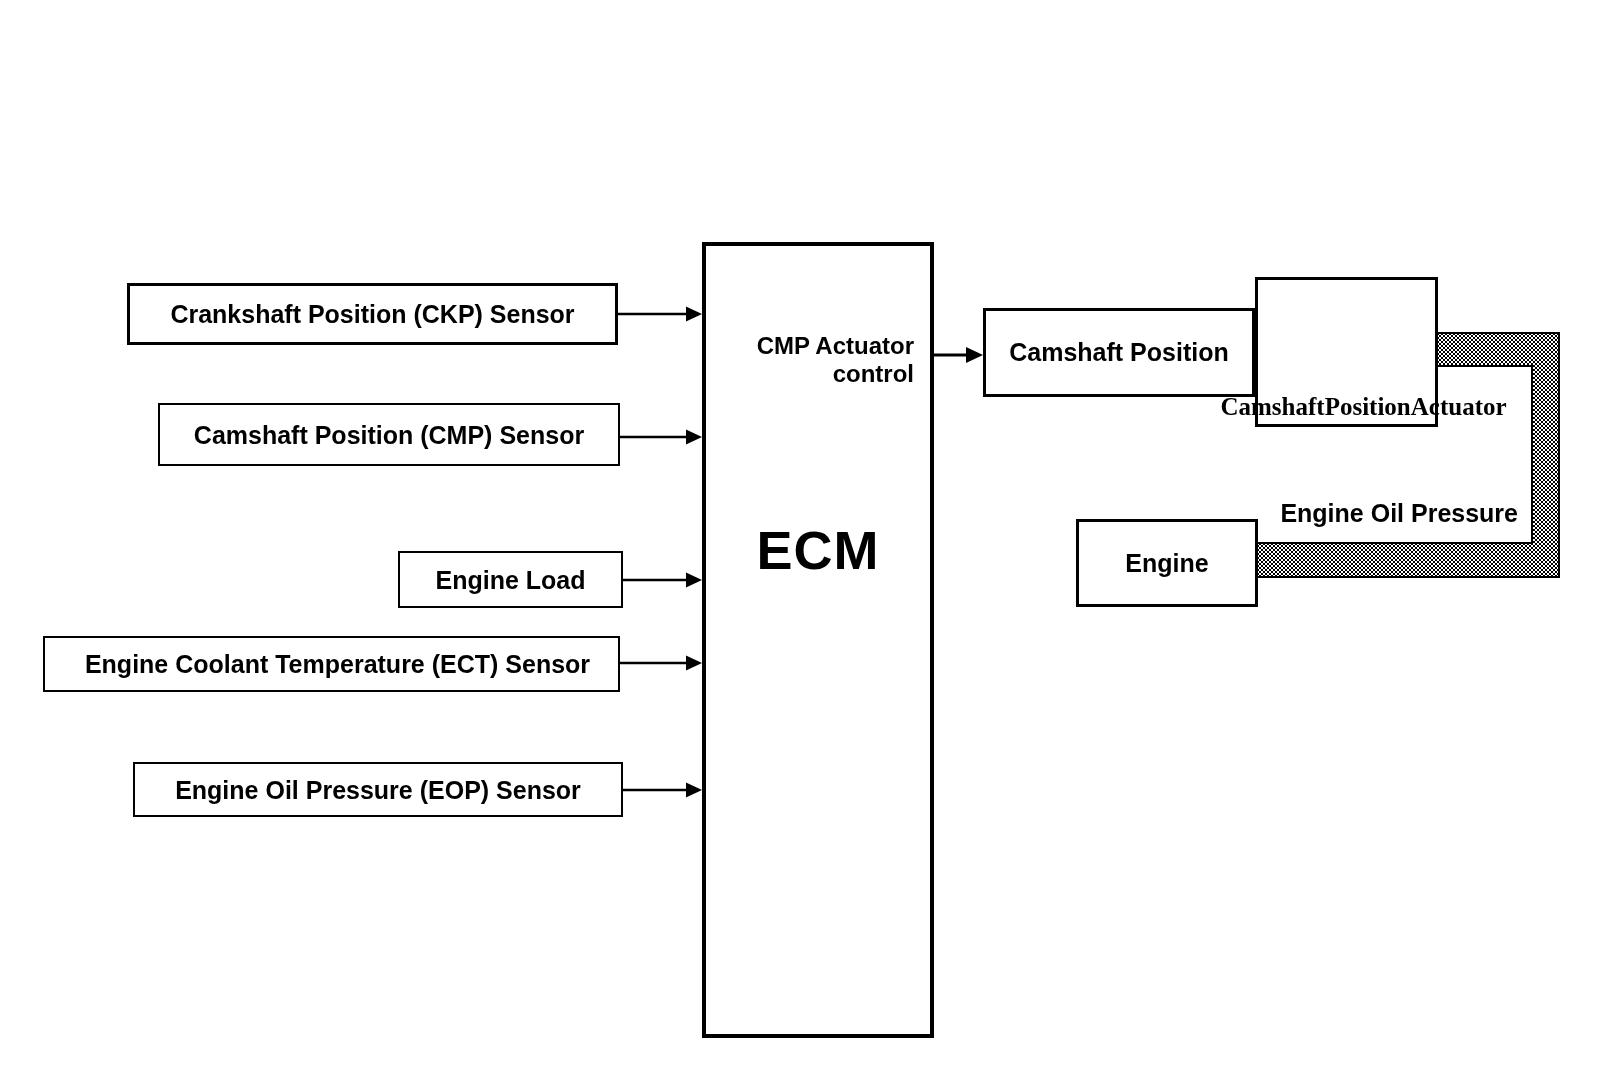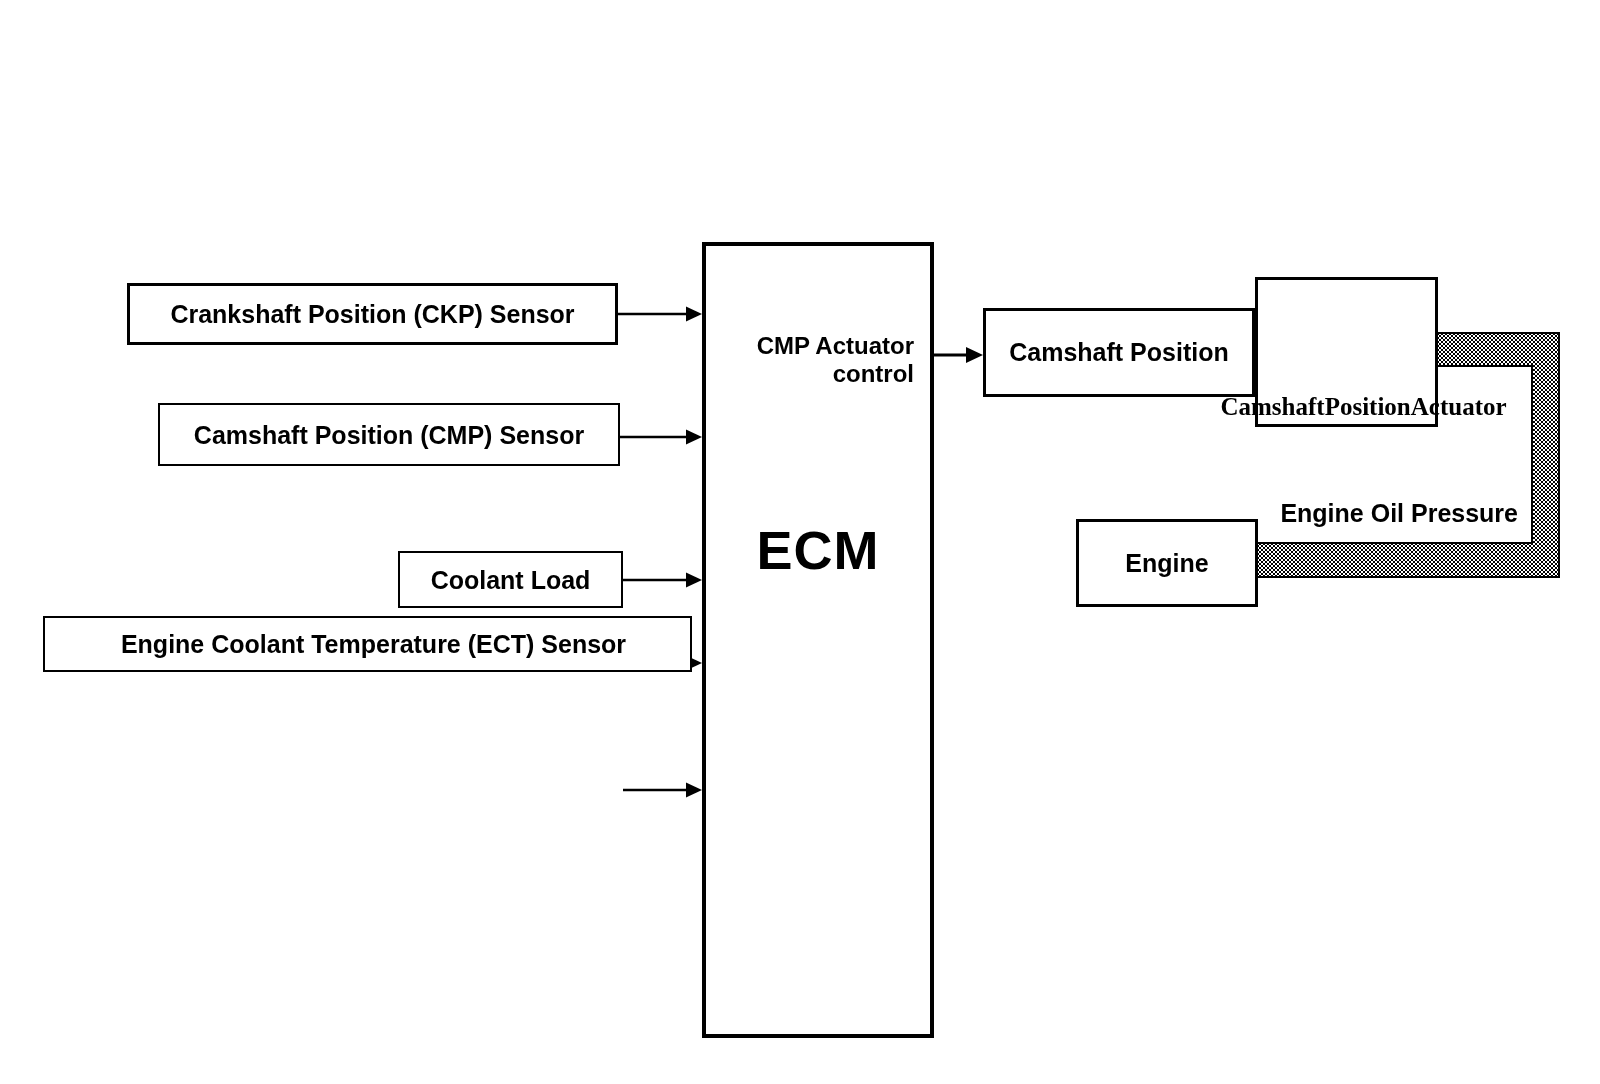--- a/index.html
+++ b/index.html
@@ -18,21 +18,21 @@
     border:2px solid #000;
     display:flex;align-items:center;justify-content:center;
     font-weight:bold;font-size:25px;line-height:1.2;
     text-align:center;
     z-index:1;
     box-sizing:border-box;
   }
   .b-ckp{left:127px;top:283px;width:491px;height:62px;border-width:3px;}
   .b-cmp{left:158px;top:403px;width:462px;height:63px;}
   .b-load{left:398px;top:551px;width:225px;height:57px;}
-  .b-ect{left:43px;top:616px;width:649px;height:56px;padding-left:12px;}
+  .b-ect{left:43px;top:636px;width:577px;height:56px;padding-left:12px;}
   .b-eop{left:133px;top:762px;width:490px;height:55px;}
   .b-ecm{left:702px;top:242px;width:232px;height:796px;border-width:4px;display:block;}
   .cmp-ctrl{
     position:absolute;top:86px;right:16px;
     font-size:24px;line-height:28px;font-weight:bold;text-align:right;
   }
   .ecm-lbl{
     position:absolute;top:272px;left:0;width:100%;
     text-align:center;font-size:54px;font-weight:bold;letter-spacing:1px;
   }
@@ -91,24 +91,27 @@
     </g>
   </svg>
 
   <div class="box b-ckp">
     <span>Crankshaft Position (CKP) Sensor</span>
   </div>
   <div class="box b-cmp">
     <span>Camshaft Position (CMP) Sensor</span>
   </div>
   <div class="box b-load">
-    <span>Coolant Load</span>
+    <span>Engine Load</span>
   </div>
   <div class="box b-ect">
     <span>Engine Coolant Temperature (ECT) Sensor</span>
+  </div>
+  <div class="box b-eop">
+    <span>Engine Oil Pressure (EOP) Sensor</span>
   </div>
 
   <div class="box b-ecm">
     <div class="cmp-ctrl">
       <span style="display:block">CMP Actuator</span>
       <span style="display:block">control</span>
     </div>
     <div class="ecm-lbl">ECM</div>
   </div>
 

